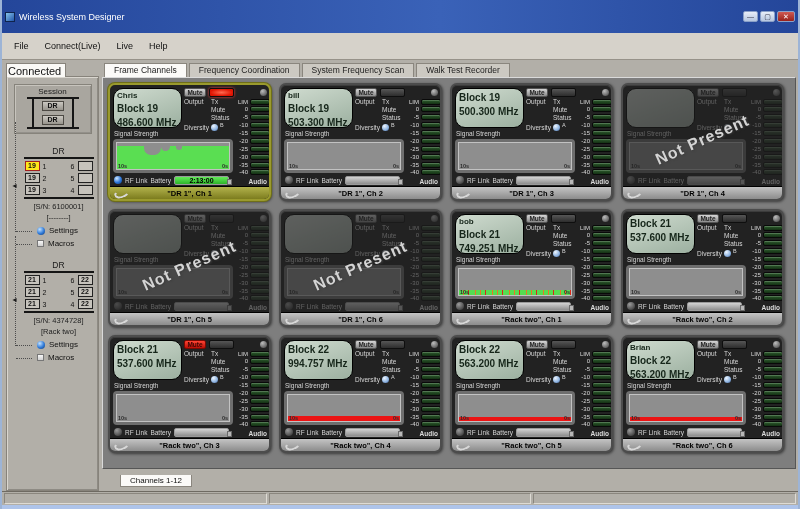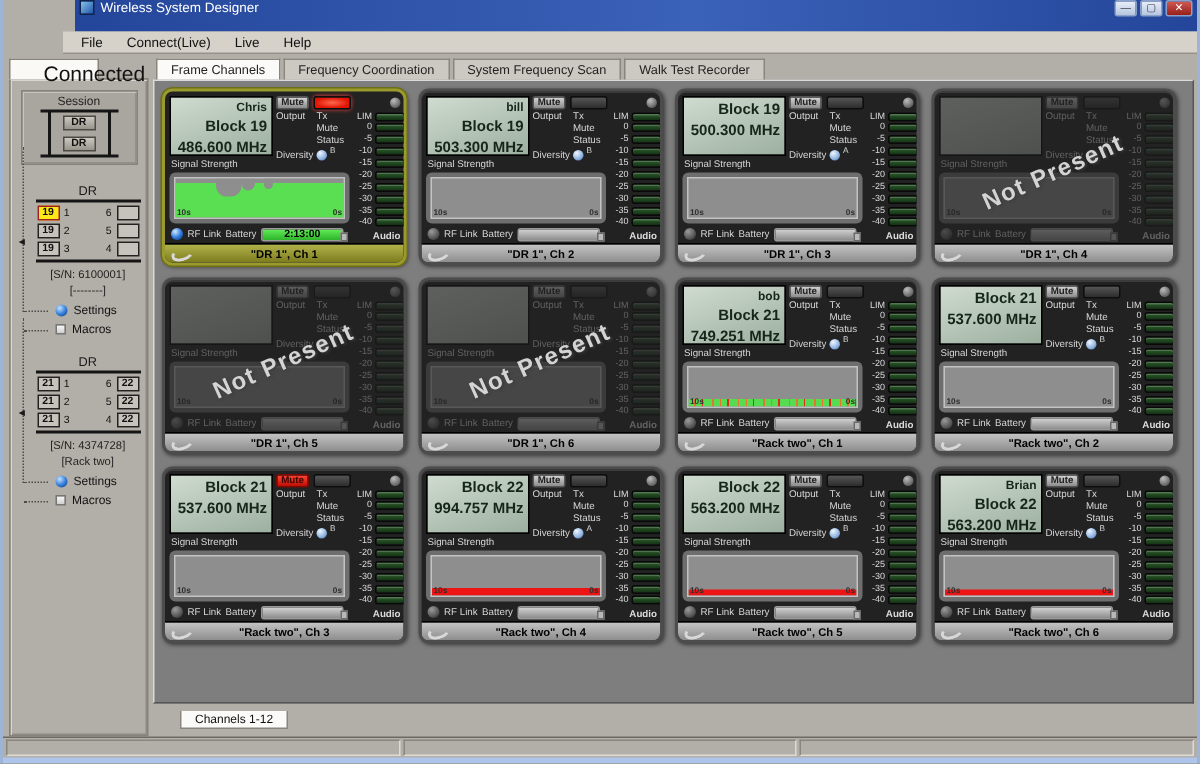--- a/index.html
+++ b/index.html
@@ -1,35 +1,35 @@
 <!DOCTYPE html>
 <html><head>
 <meta charset="utf-8">
 <style>
   *{margin:0;padding:0;box-sizing:border-box;}
   html,body{width:800px;height:509px;overflow:hidden;}
   body{font-family:"Liberation Sans",sans-serif;background:#b2afa8;}
   .window{width:800px;height:509px;display:flex;flex-direction:column;border-left:2px solid #9db4d6;border-right:2px solid #9db4d6;}
 
   
-  .titlebar{height:21px;background:linear-gradient(90deg,#24469a,#3a62b8 55%,#24469a);display:flex;align-items:flex-start;padding:0 3px;gap:4px;flex:0 0 auto;margin-left:48px;}
+  .titlebar{height:33px;background:linear-gradient(90deg,#24469a,#3a62b8 55%,#24469a);display:flex;align-items:center;padding:0 3px;gap:4px;flex:0 0 auto;}
   .app-icon{width:10px;height:10px;background:linear-gradient(135deg,#86c4ea,#2255aa);border:1px solid #10244d;flex:0 0 auto;}
   .window-title{color:#fff;font-size:9px;flex:1;white-space:nowrap;}
   .winbtns{display:flex;gap:2px;}
   .winbtn{width:15px;height:11px;font-size:7px;line-height:9px;text-align:center;border:1px solid #8aa0c8;background:linear-gradient(#e8eef8,#b6c6e0);color:#334;border-radius:2px;}
   .winbtn.close{background:linear-gradient(#cf5a52,#97201a);color:#fff;width:18px;}
-  .menubar{height:15px;background:#d6d2ca;border-bottom:1px solid #979289;display:flex;align-items:center;padding-left:5px;gap:2px;flex:0 0 auto;margin-left:40px;}
+  .menubar{height:27px;background:#d6d2ca;border-bottom:1px solid #979289;display:flex;align-items:center;padding-left:5px;gap:2px;flex:0 0 auto;}
   .menu-item{font-size:9px;padding:1px 7px;color:#111;}
 
   
   .main{flex:1;display:flex;padding:3px 2px 0 4px;gap:3px;background:#b2afa8;min-height:0;}
 
   
   .sidebar{width:93px;display:flex;flex-direction:column;flex:0 0 auto;}
-  .side-tab{width:60px;height:14px;background:#faf9f6;border:1px solid #87837b;border-bottom:none;font-size:14px;padding:1px 22px;color:#111;position:relative;z-index:2;}
+  .side-tab{width:60px;height:14px;background:#faf9f6;border:1px solid #87837b;border-bottom:none;font-size:11px;padding:1px 1px;color:#111;position:relative;z-index:2;}
   .side-panel{flex:1;border:1px solid #87837b;background:#b2afa8;box-shadow:inset 1px 1px 0 #d9d6cf, inset -1px -1px 0 #8e8b84;padding:5px 2px 2px;margin-top:-1px;}
   .session-box{margin:2px auto 0;width:78px;background:#a9a69f;border:1px solid #86837b;box-shadow:inset 1px 1px 0 #c7c4bd, inset -1px -1px 0 #93908a;padding:2px 0 5px;}
   .session-title{font-size:8px;text-align:center;color:#222;}
   .session-bracket{width:42px;margin:2px auto 0;border-left:2px solid #151515;border-right:2px solid #151515;padding:3px 0;display:flex;flex-direction:column;gap:4px;align-items:center;position:relative;}
   .session-bracket::before,.session-bracket::after{content:"";position:absolute;left:-7px;right:-7px;height:2px;background:#151515;}
   .session-bracket::before{top:-1px;}
   .session-bracket::after{bottom:-1px;}
   .dr-btn{width:22px;height:10px;background:linear-gradient(#cbc8c1,#97948c);border:1px solid #4d4a44;font-size:7px;font-weight:bold;text-align:center;line-height:8px;color:#111;}
   .device-tree{margin-top:10px;}
   .device{margin:12px 2px 0 14px;position:relative;}
@@ -59,21 +59,21 @@
   .bottom-tabbar{height:16px;margin:0 0 6px 2px;flex:0 0 auto;}
   .btab{display:inline-block;font-size:8px;padding:1px 9px;background:#fbfaf8;border:1px solid #8a867e;border-top:none;color:#111;margin-left:16px;}
 
   
   .chan{position:relative;background:#222;border:2px solid #4c4c4c;border-radius:7px;box-shadow:1px 1px 3px rgba(0,0,0,.55), inset 0 1px 0 rgba(255,255,255,.12);display:flex;flex-direction:column;overflow:hidden;}
   .chan.selected{border-color:#9a9a2e;box-shadow:0 0 0 1px #6f6f18,1px 1px 3px rgba(0,0,0,.55);}
   .chan-body{flex:1;position:relative;padding:3px 2px 0 3px;display:flex;gap:1px;min-height:0;}
   .not-present .chan-body{opacity:.34;filter:grayscale(45%);}
   .left{width:121px;display:flex;flex-direction:column;flex:0 0 auto;}
   .toprow{display:flex;gap:2px;height:40px;flex:0 0 auto;}
-  .lcd{width:69px;height:40px;background:linear-gradient(160deg,#cfdbcf,#9cb0a0);border:1px solid #000;border-radius:0;padding:2px 3px;color:#16261a;overflow:hidden;flex:0 0 auto;text-align:right;}
+  .lcd{width:69px;height:40px;background:linear-gradient(160deg,#cfdbcf,#9cb0a0);border:1px solid #000;border-radius:10px;padding:2px 3px;color:#16261a;overflow:hidden;flex:0 0 auto;}
   .lcd-name{font-size:8px;font-weight:bold;line-height:1.35;}
   .lcd-name:empty{display:none;}
   .lcd-line{font-size:10px;font-weight:bold;line-height:1.4;}
   .ctrl{flex:1;display:flex;flex-direction:column;font-size:6.5px;color:#d6d6d6;min-width:0;}
   .ctrl-r1{display:flex;gap:3px;align-items:center;}
   .mute-btn{width:23px;height:9px;border-radius:2px;background:linear-gradient(#d4d4d4,#8c8c8c);border:1px solid #555;color:#222;font-size:6.5px;font-weight:bold;text-align:center;line-height:7px;}
   .mute-btn.on{background:linear-gradient(#ff4434,#bc0f06);border-color:#7a0a04;color:#3c0400;}
   .tx-ind{width:26px;height:9px;border-radius:2px;background:linear-gradient(#565656,#2d2d2d);border:1px solid #0e0e0e;}
   .tx-ind.on{background:radial-gradient(#ff6a50,#e01402 70%);box-shadow:0 0 3px #f44;}
   .ctrl-r2{display:flex;gap:3px;margin-top:1px;}

